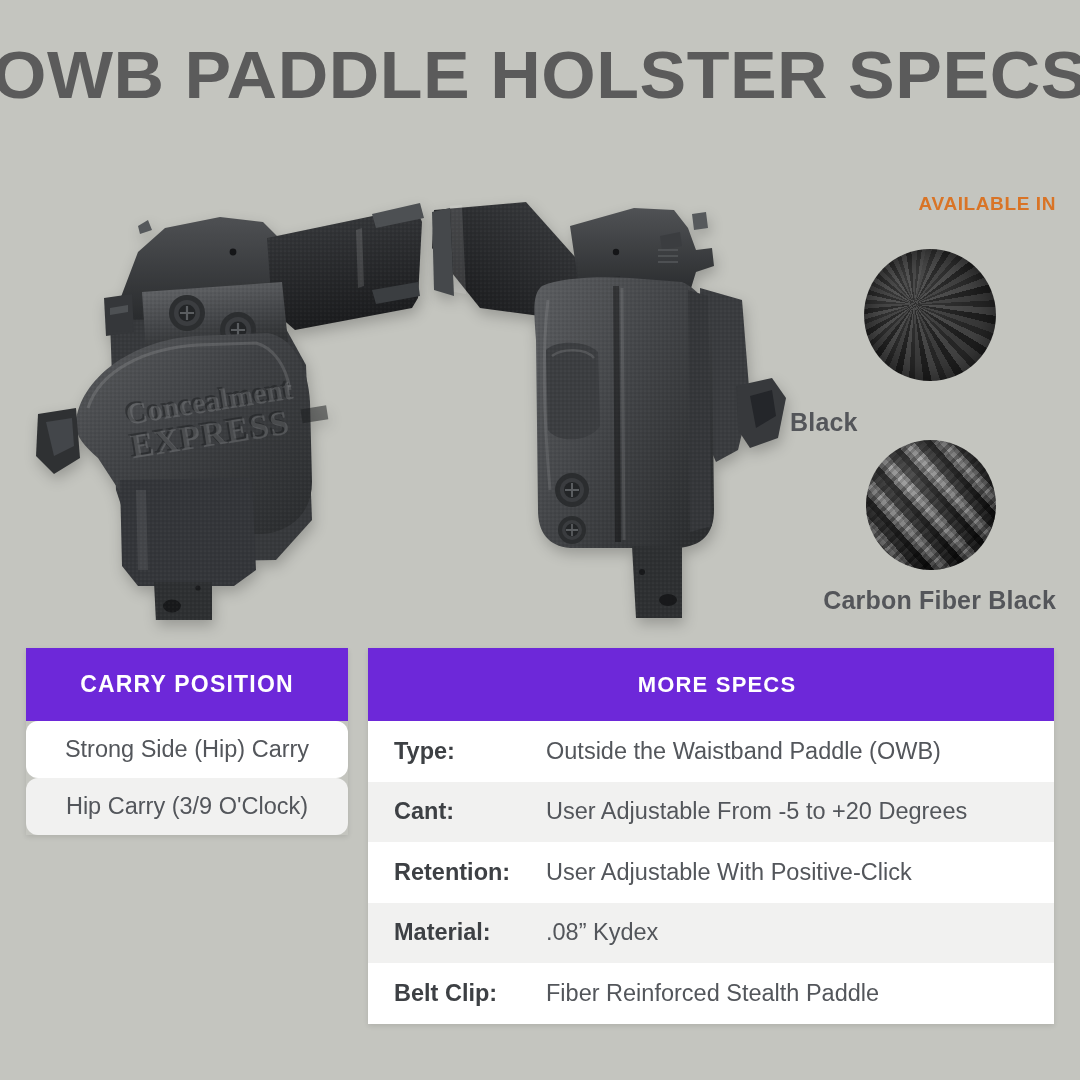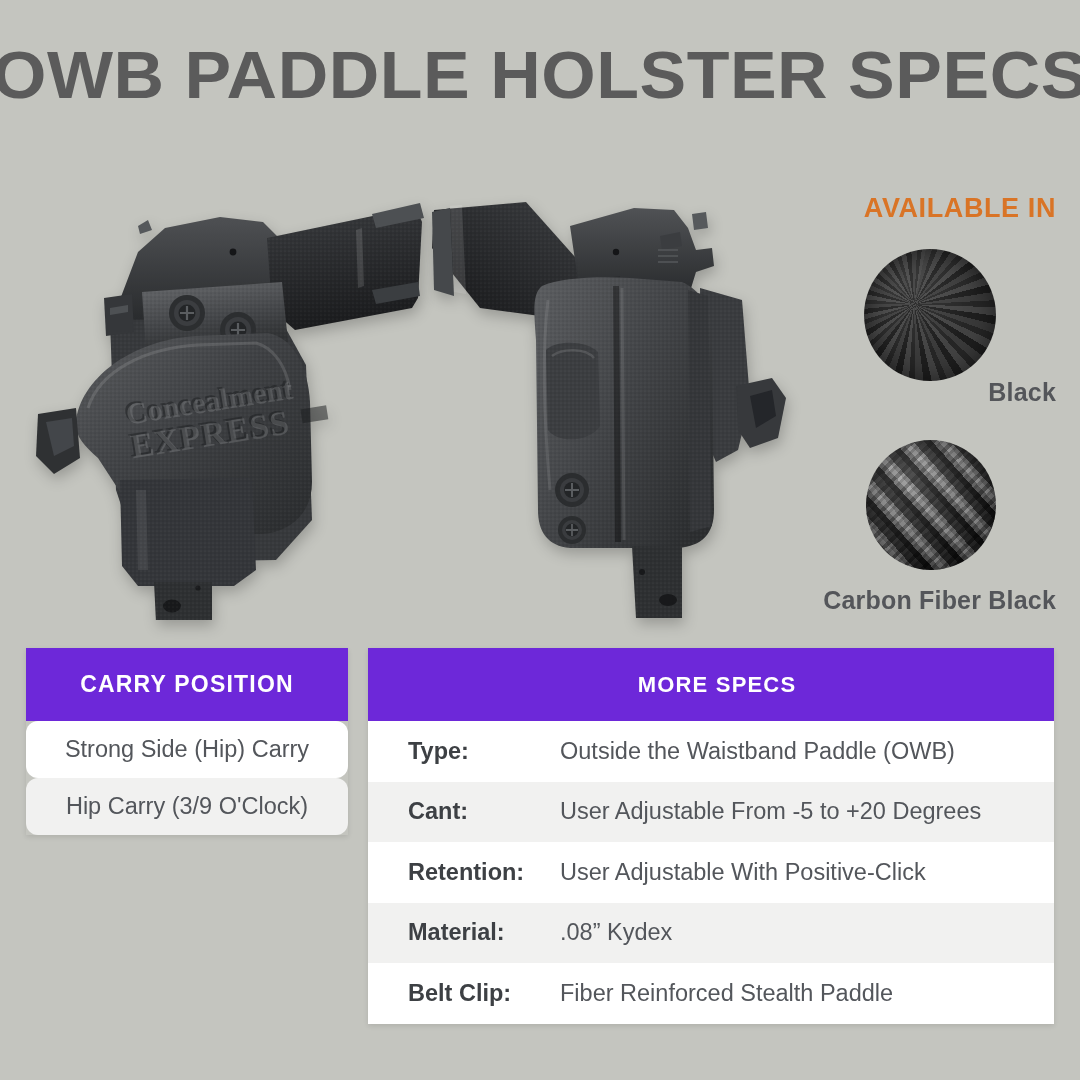--- a/index.html
+++ b/index.html
@@ -37,21 +37,21 @@
     transform-origin: center top;
   }
 
   
   .available-label {
     position: absolute;
     top: 193px;
     left: 760px;
     width: 296px;
     text-align: right;
-    font-size: 27px;
+    font-size: 19px;
     font-weight: 700;
     letter-spacing: 0.6px;
     color: #d97426;
   }
 
   .swatch {
     position: absolute;
     border-radius: 50%;
     overflow: hidden;
   }
@@ -104,24 +104,24 @@
     z-index: 2;
   }
   .swatch-caption {
     position: absolute;
     font-size: 25px;
     font-weight: 700;
     color: #54565a;
     letter-spacing: 0.2px;
   }
   #caption-black {
-    top: 378px;
+    top: 408px;
     left: 790px;
     width: 266px;
-    text-align: right;
+    text-align: left;
   }
   #caption-carbon {
     top: 586px;
     left: 740px;
     width: 316px;
     text-align: right;
   }
 
   
   .holster-stage {
@@ -169,21 +169,21 @@
   .row.alt { background: #f1f1f0; }
 
   #table-carry .row {
     justify-content: center;
     height: 57px;
     font-size: 23.5px;
     color: #53565b;
     border-radius: 12px;
   }
 
-  #table-specs .row { height: 60.5px; padding-left: 40px; }
+  #table-specs .row { height: 60.5px; padding-left: 26px; }
   .spec-label {
     font-weight: 700;
     color: #3d4044;
     font-size: 23.5px;
     width: 152px;
     flex: 0 0 auto;
     white-space: nowrap;
   }
   .spec-value {
     color: #53565b;

